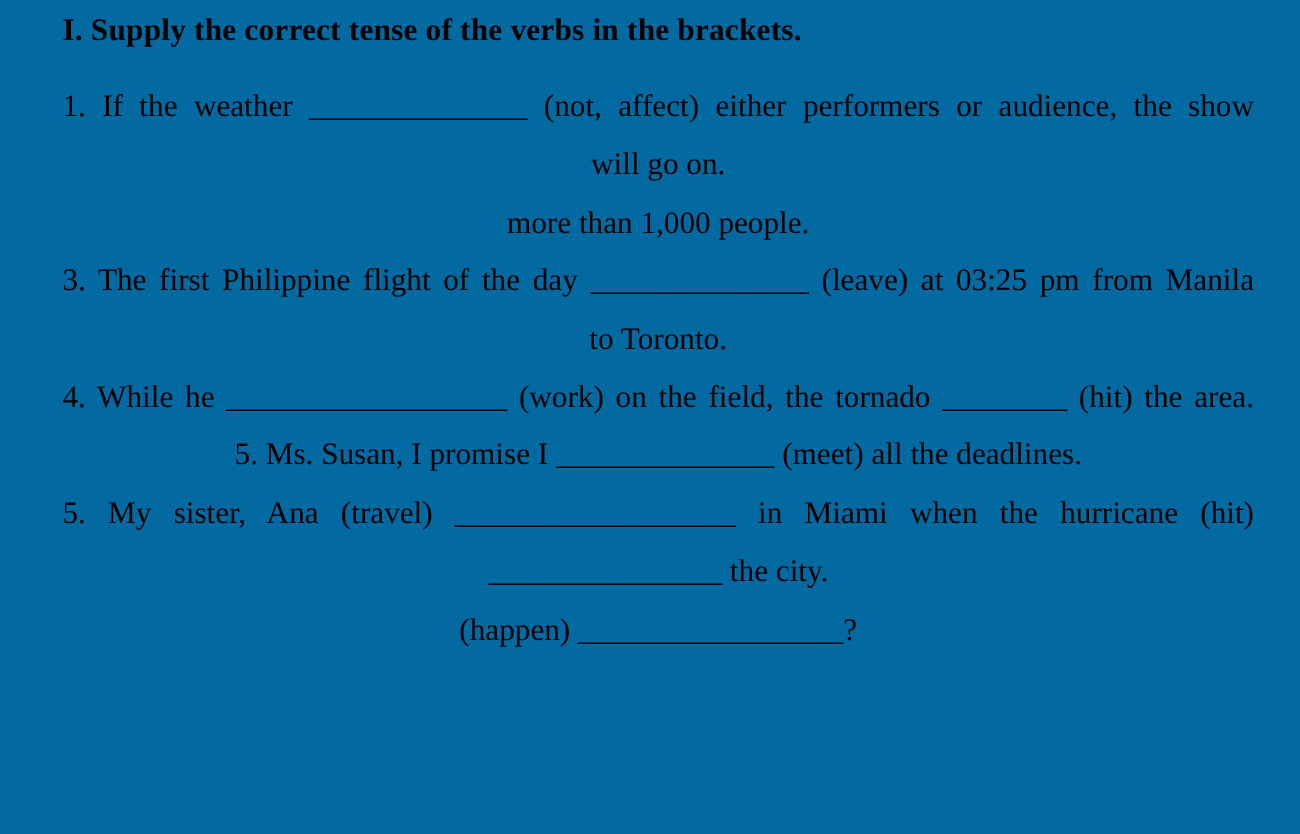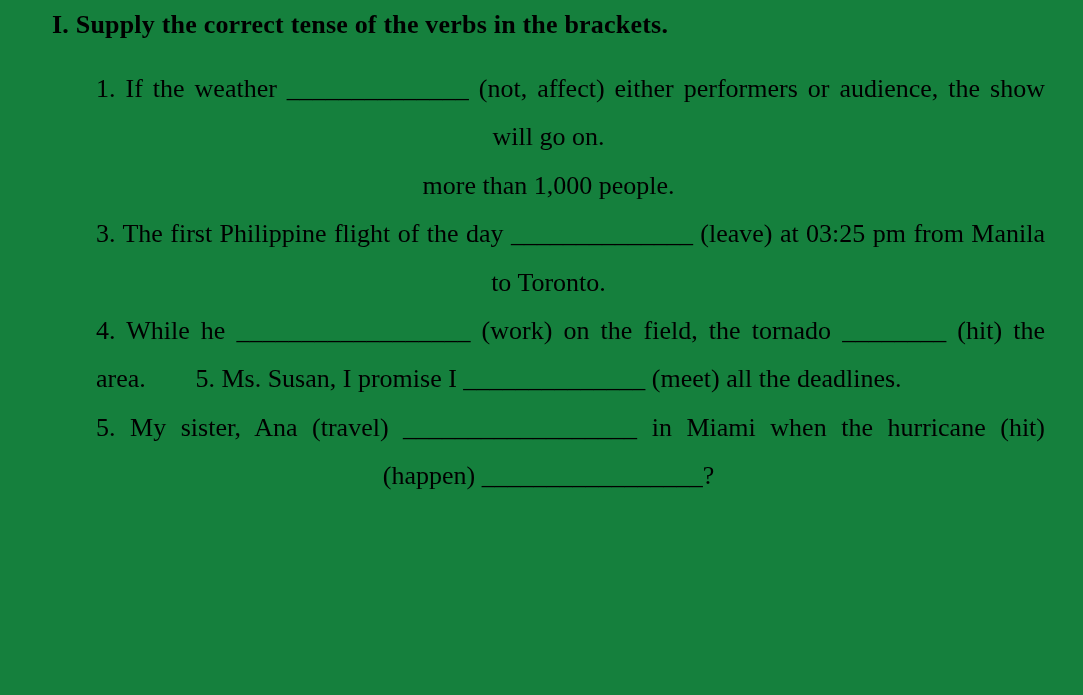--- a/index.html
+++ b/index.html
@@ -5,21 +5,21 @@
   html, body {
     margin: 0;
     padding: 0;
     background: #ffffff;
   }
   .page {
     position: relative;
     box-sizing: border-box;
     width: 1083px;
     height: 695px;
-    background: #15803d;
+    background: #0369a1;
     color: #000000;
     font-family: "Liberation Serif", serif;
     font-size: 26px;
     padding: 1px 38px 0 52px;
     overflow: hidden;
   }
   .heading {
     font-weight: bold;
     line-height: 48px;
     height: 48px;
@@ -28,21 +28,20 @@
     letter-spacing: 0.2px;
   }
   .line {
     height: 48.4px;
     line-height: 48.4px;
   }
   
   .line.j {
     text-align: justify;
     text-align-last: justify;
-    margin-left: 44px;
   }
   
   .line.l {
     text-align: center;
     white-space: nowrap;
   }
 </style>
 </head>
 <body>
 
@@ -50,14 +49,15 @@
   <div class="heading">I. Supply the correct tense of the verbs in the brackets.</div>
 
   <div class="line j">1. If the weather ______________ (not, affect) either performers or audience, the show</div>
   <div class="line l">will go on.</div>
   <div class="line l">more than 1,000 people.</div>
   <div class="line j">3. The first Philippine flight of the day ______________ (leave) at 03:25 pm from Manila</div>
   <div class="line l">to Toronto.</div>
   <div class="line j">4. While he __________________ (work) on the field, the tornado ________ (hit) the area.</div>
   <div class="line l">5. Ms. Susan, I promise I ______________ (meet) all the deadlines.</div>
   <div class="line j">5. My sister, Ana (travel) __________________ in Miami when the hurricane (hit)</div>
+  <div class="line l">_______________ the city.</div>
   <div class="line l">(happen) _________________?</div>
 </div>
 
 </body></html>

